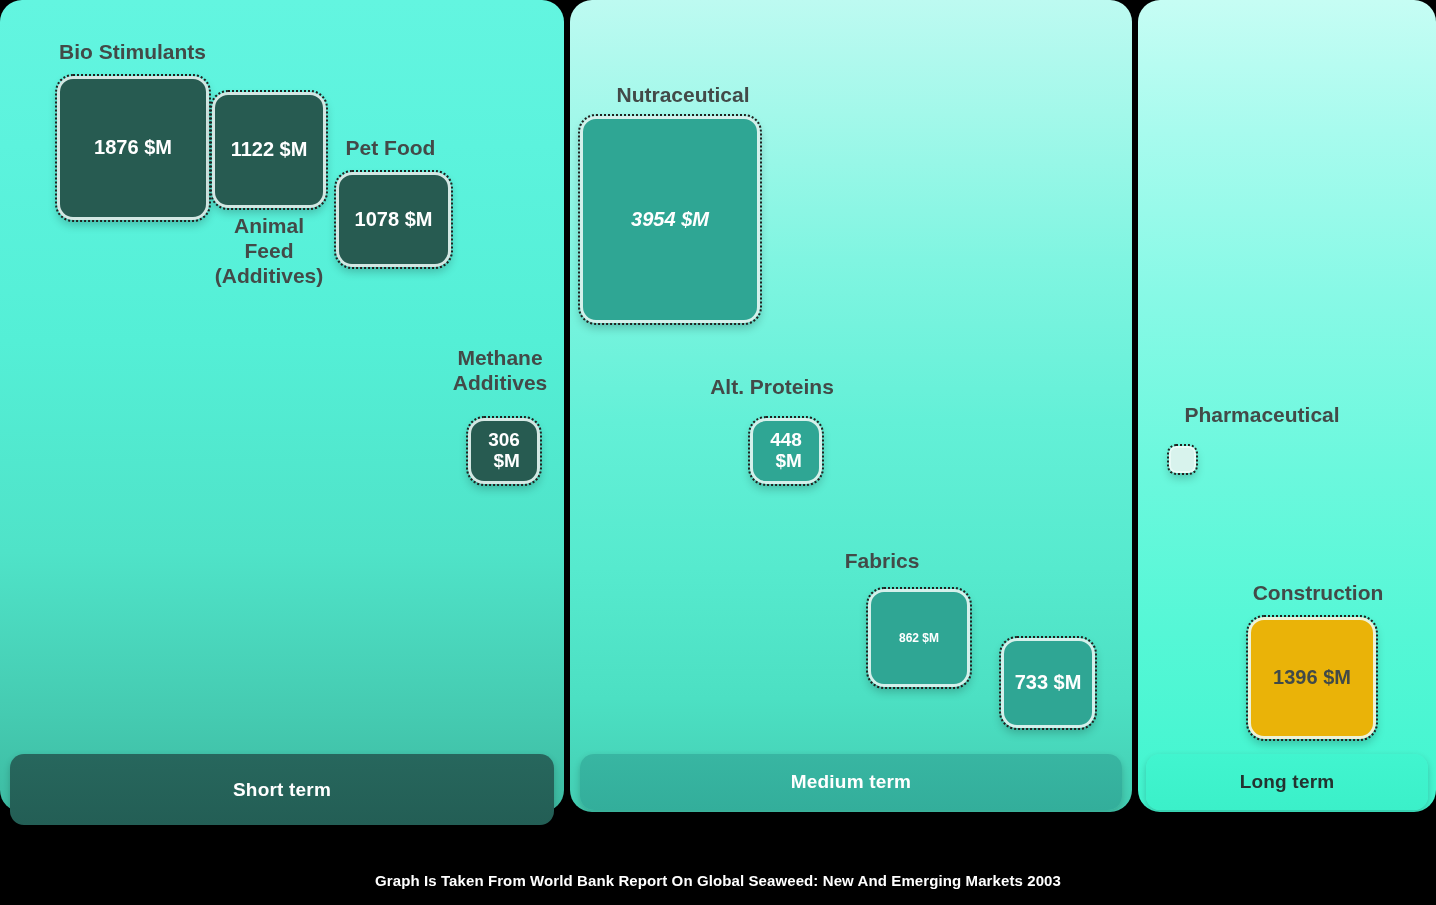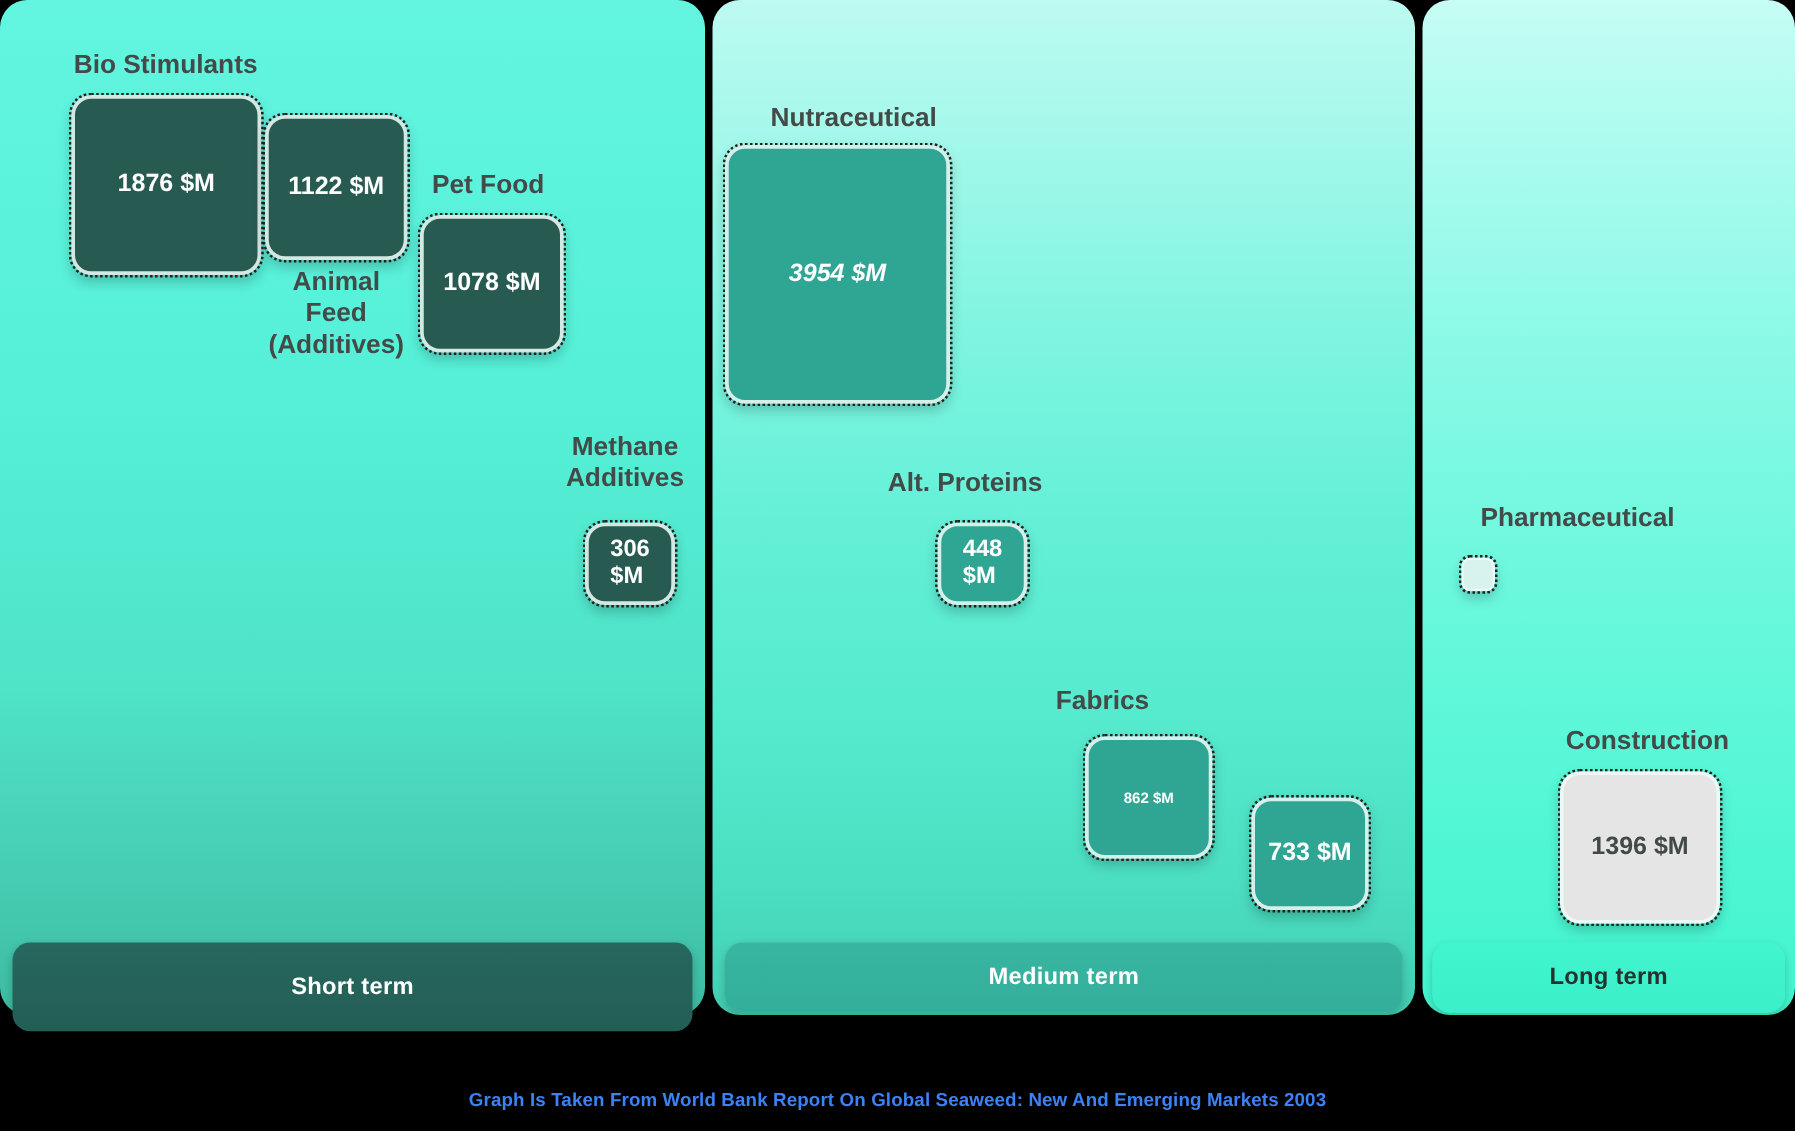--- a/index.html
+++ b/index.html
@@ -46,45 +46,45 @@
 
   
   .node{
     position:absolute;
     box-sizing:border-box;
     border-radius:16px;
     border:3px solid rgba(236,250,247,.88);
     outline:2px dotted #20211f;
     outline-offset:0px;
     display:flex;align-items:center;justify-content:center;
-    text-align:left;
+    text-align:right;
     line-height:1.08;
     font-weight:bold;
     box-shadow:0 5px 10px rgba(0,0,0,.22);
   }
   .node.dark{background:#275b51;color:#ffffff;}
   .node.mid{background:#2fa694;color:#ffffff;}
-  .node.light{background:#e5e5e5;color:#414a48;}
+  .node.light{background:#eab308;color:#414a48;}
   .node.pale{background:#d8f3ed;color:#414a48;border-width:2px;border-radius:7px;}
 
   .nlabel{
     position:absolute;
     color:#434a48;
     font-weight:bold;
     font-size:21px;
     line-height:1.18;
     text-align:center;
     white-space:pre-line;
   }
 
   .caption{
     position:absolute;
     left:0;right:0;
     text-align:center;
-    color:#3b82f6;
+    color:#ffffff;
     font-weight:bold;
     font-size:15px;
     letter-spacing:.1px;
   }
 </style>
 </head>
 <body>
 
 <div id="stage">
 
@@ -97,21 +97,21 @@
     </div>
 
     <div class="node dark" style="left:212px;top:92px;width:114px;height:116px;font-size:20px;">
       <span>1122 $M</span>
     </div>
     <div class="nlabel" style="left:194px;top:214px;width:150px;">Animal
 Feed
 (Additives)</div>
 
     <div class="nlabel" style="left:303px;top:136px;width:175px;">Pet Food</div>
-    <div class="node dark" style="left:336px;top:172px;width:115px;height:110px;font-size:20px;">
+    <div class="node dark" style="left:336px;top:172px;width:115px;height:95px;font-size:20px;">
       <span>1078 $M</span>
     </div>
 
     <div class="nlabel" style="left:412px;top:346px;width:176px;">Methane
 Additives</div>
     <div class="node dark" style="left:468px;top:418px;width:72px;height:66px;font-size:19px;">
       <span style="white-space:pre-line;">306
 $M</span>
     </div>
 

